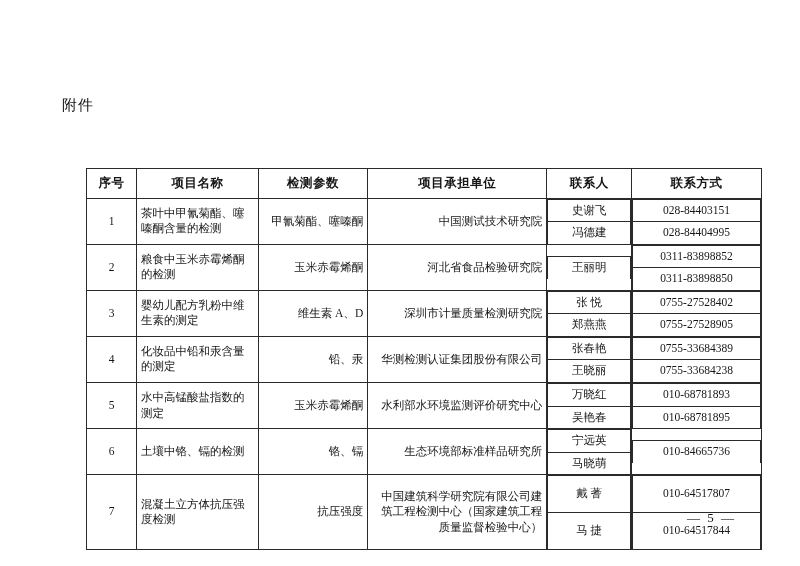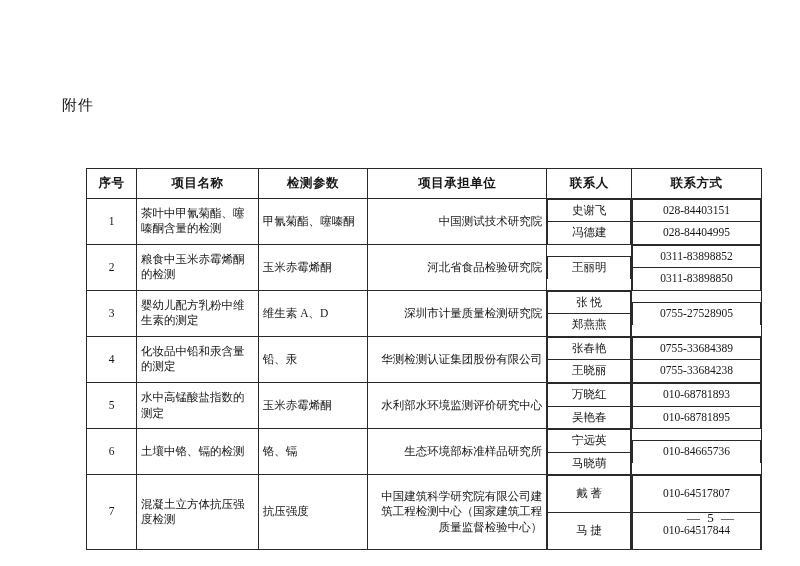--- a/index.html
+++ b/index.html
@@ -64,21 +64,21 @@
   }
   table.main thead th {
     text-align: center;
     font-weight: bold;
     font-size: 12.5px;
     padding: 6px 3px;
     letter-spacing: 0.5px;
   }
   .c-no    { width: 42px;  text-align: center; }
   .c-name  { width: 112px; text-align: left; padding-left: 5px; }
-  .c-param { width: 100px; text-align: left; padding-left: 5px; }
+  .c-param { width: 100px; text-align: right; padding-left: 5px; }
   .c-org   { width: 168px; text-align: right; padding-left: 5px; }
   .c-person{ width: 76px;  text-align: center; }
   .c-contact{width: 120px; text-align: center; }
 
   
   .sub-table {
     border-collapse: collapse;
     width: 100%;
     height: 100%;
   }
@@ -202,20 +202,23 @@
                   </tr>
               <tr>
                     <td>郑燕燕</td>
                   </tr>
             </tbody>
               </table>
           </td>
           <td class="c-contact nested">
             <table class="sub-table">
               <tbody>
+                  <tr>
+                    <td>0755-27528402</td>
+                  </tr>
               <tr>
                     <td>0755-27528905</td>
                   </tr>
             </tbody>
               </table>
           </td>
         </tr>
 
         <tr>
           <td class="c-no">4</td>

